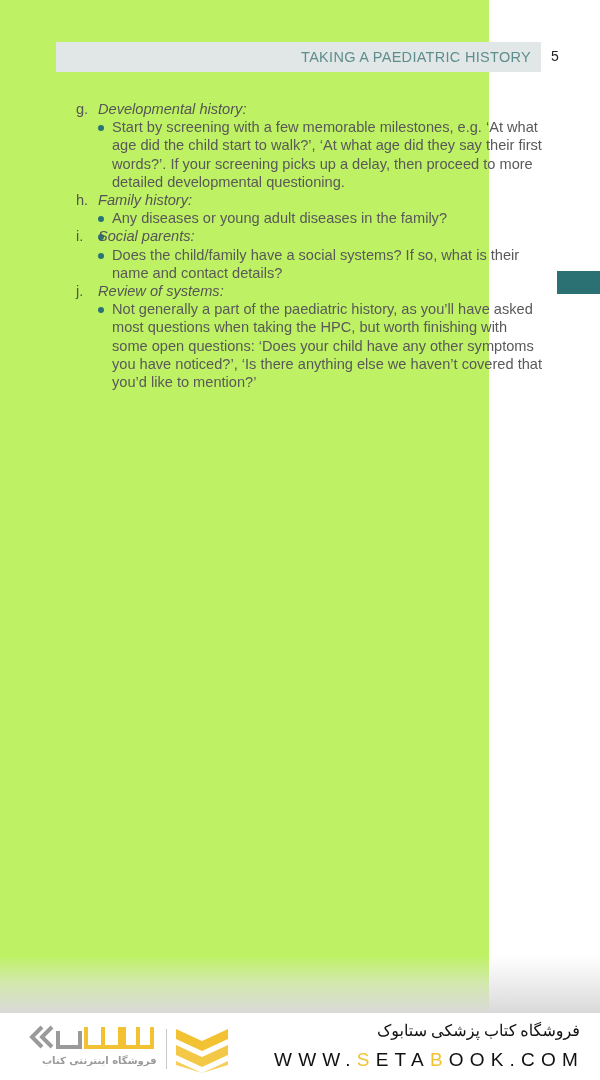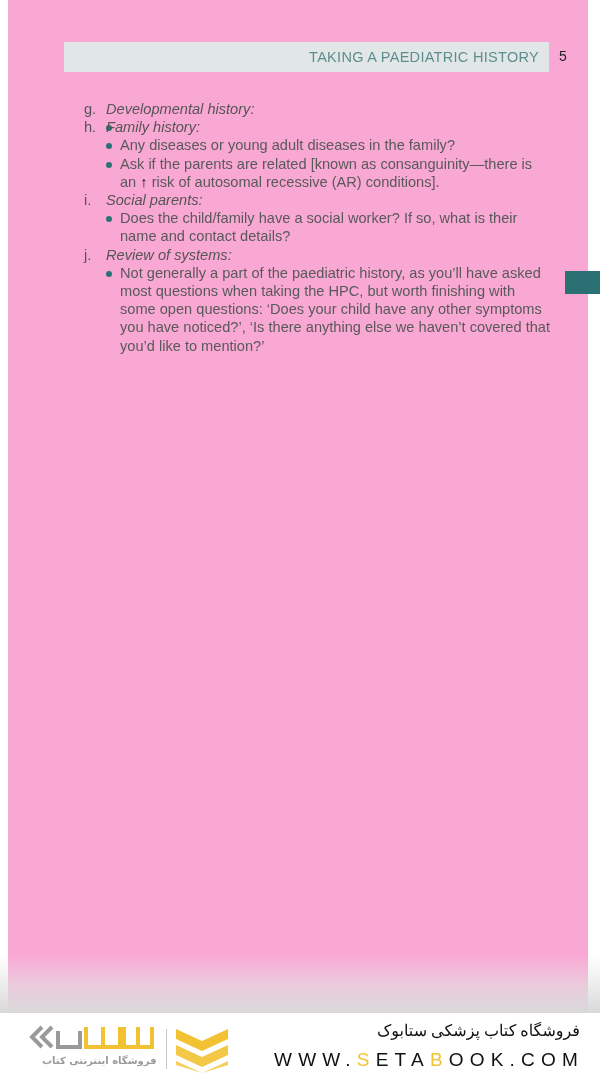--- a/index.html
+++ b/index.html
@@ -10,24 +10,23 @@
     body {
       width: 600px;
       height: 1080px;
       position: relative;
       overflow: hidden;
       font-family: "Liberation Sans", "DejaVu Sans", sans-serif;
     }
     .page {
       position: absolute;
       left: 0; top: 0;
-      width: 580px;
+      width: 489px;
       height: 1013px;
-      background: #f9a8d4;
-      margin-left: 8px;
+      background: #bef264;
     }
     .running-header {
       position: absolute;
       left: 56px;
       top: 42px;
       width: 485px;
       height: 30px;
       background: #e1e7e6;
     }
     .running-title {
@@ -201,50 +200,50 @@
   <div class="content">
 
     <div class="section">
       <div class="section-head">
         <span class="section-letter">g.</span>
         <span>Developmental history:</span>
       </div>
       <ul class="bullets">
         <li class="bullet">
           <span class="bullet-dot"></span>
+          <span class="bullet-text">Start by screening with a few memorable milestones, e.g. ‘At what age did the child start to walk?’, ‘At what age did they say their first words?’. If your screening picks up a delay, then proceed to more detailed developmental questioning.</span>
         </li>
       </ul>
     </div>
 
     <div class="section">
       <div class="section-head">
         <span class="section-letter">h.</span>
         <span>Family history:</span>
       </div>
       <ul class="bullets">
         <li class="bullet">
           <span class="bullet-dot"></span>
           <span class="bullet-text">Any diseases or young adult diseases in the family?</span>
         </li>
         <li class="bullet">
           <span class="bullet-dot"></span>
-          <span class="bullet-text"><span>Ask if the parents are related [known as consanguinity—there is an </span><span class="up-arrow">↑</span><span> risk of autosomal recessive (AR) conditions].</span></span>
         </li>
       </ul>
     </div>
 
     <div class="section">
       <div class="section-head">
         <span class="section-letter">i.</span>
         <span>Social parents:</span>
       </div>
       <ul class="bullets">
         <li class="bullet">
           <span class="bullet-dot"></span>
-          <span class="bullet-text">Does the child/family have a social worker? If so, what is their name and contact details?</span>
+          <span class="bullet-text">Does the child/family have a social systems? If so, what is their name and contact details?</span>
         </li>
       </ul>
     </div>
 
     <div class="section">
       <div class="section-head">
         <span class="section-letter">j.</span>
         <span>Review of systems:</span>
       </div>
       <ul class="bullets">

